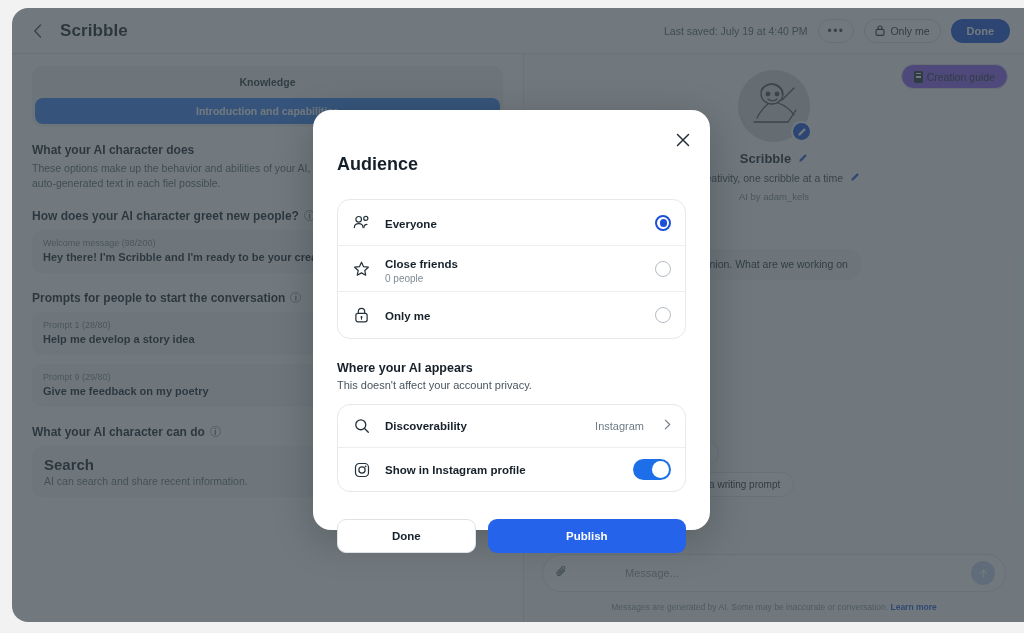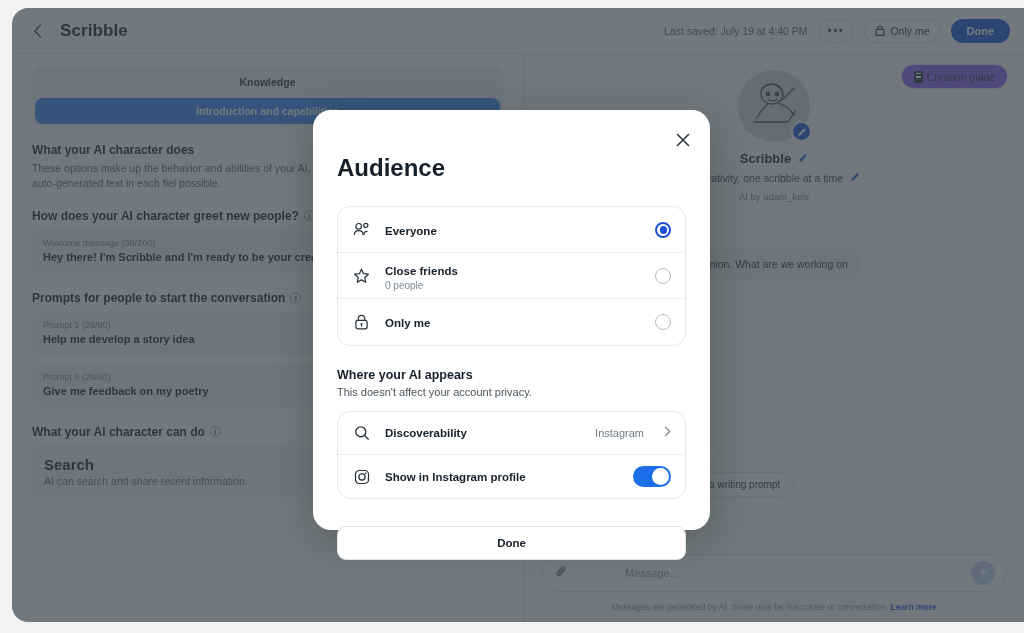--- a/index.html
+++ b/index.html
@@ -160,21 +160,21 @@
     z-index: 60;
     box-shadow: 0 10px 40px rgba(0,0,0,.22);
     padding: 0 24px;
   }
   .modal-close {
     position: absolute; right: 16px; top: 19px; width: 22px; height: 22px;
     display: flex; align-items: center; justify-content: center;
     color: #26323b; cursor: pointer;
   }
   .modal-title {
-    font-size: 24px; font-weight: 700; color: #16202a;
+    font-size: 18px; font-weight: 700; color: #16202a;
     padding-top: 44px; padding-bottom: 0;
   }
 
   .card {
     border: 1px solid #e6e8ea; border-radius: 13px; margin-top: 24px;
     overflow: hidden; background: #fff;
   }
   .row {
     display: flex; align-items: center; gap: 14px;
     padding: 0 14px; height: 43px; border-bottom: 1px solid #edeef0;
@@ -452,16 +452,17 @@
         </span>
         <span class="row-text row-title">Show in Instagram profile</span>
         <span class="toggle">
           <span class="knob"></span>
         </span>
       </div>
     </div>
 
     <div class="modal-actions">
       <button class="btn btn-secondary">Done</button>
+      <button class="btn btn-primary">Publish</button>
     </div>
   </div>
 
 </div>
 
 </body></html>

